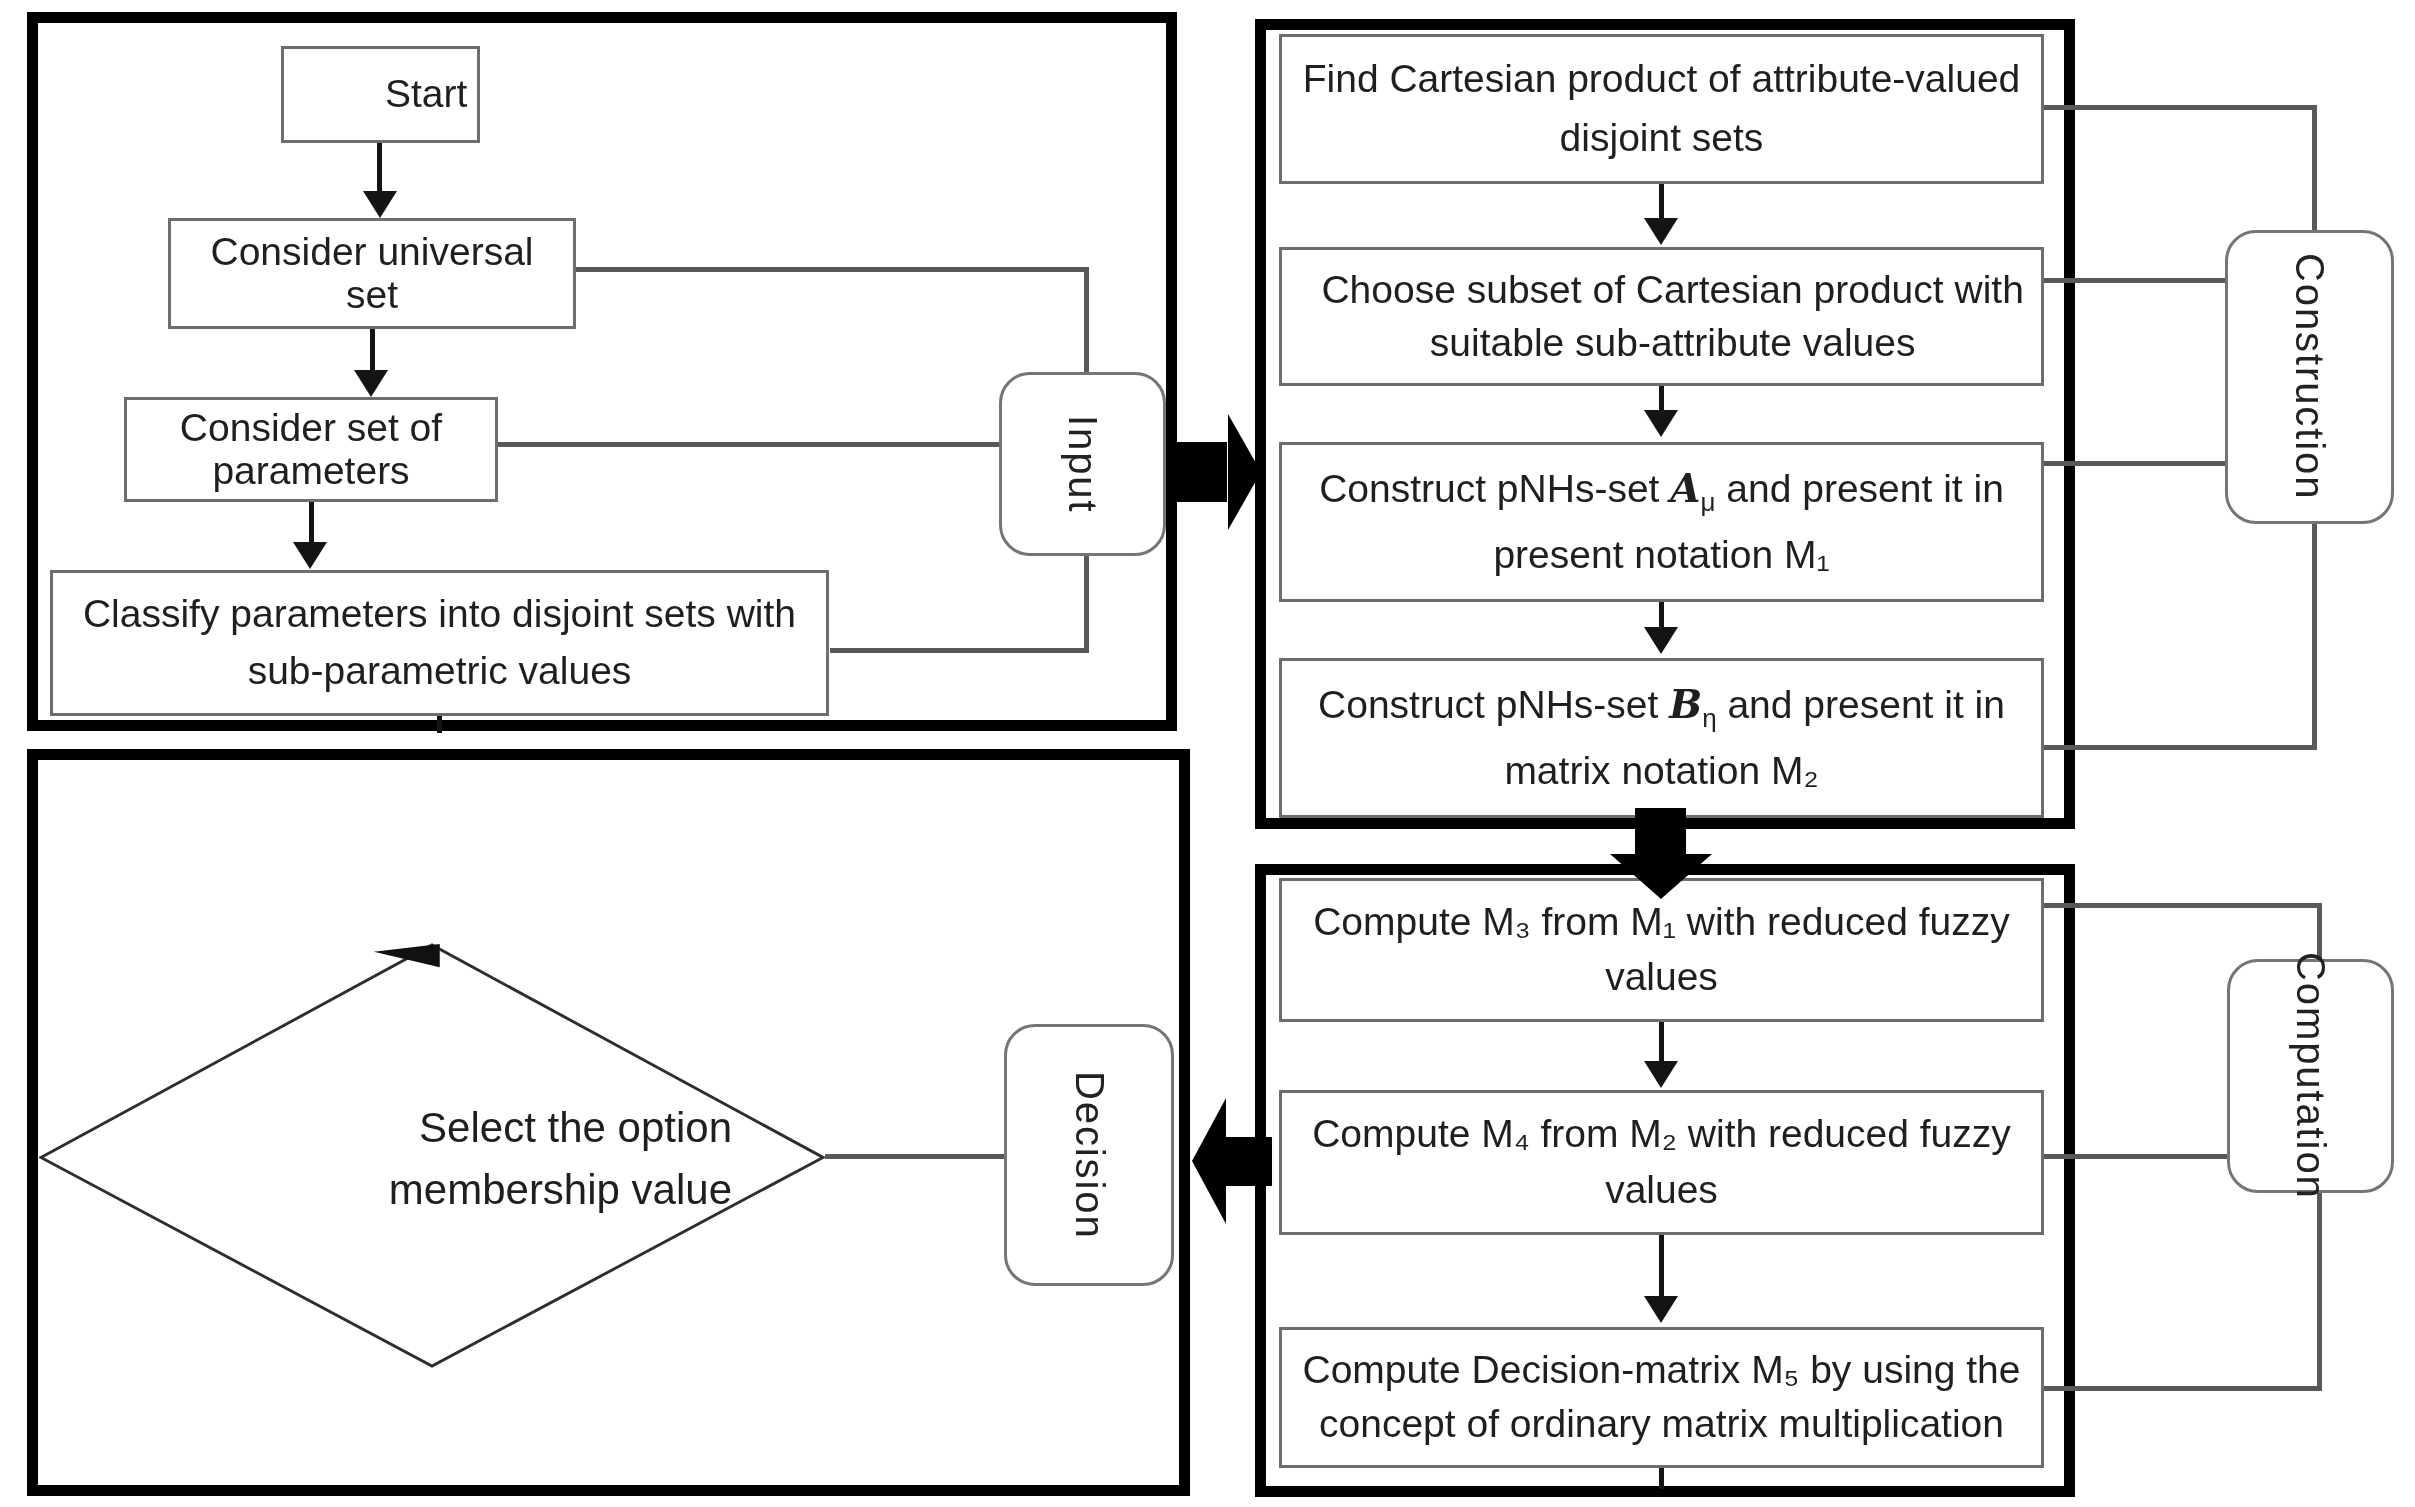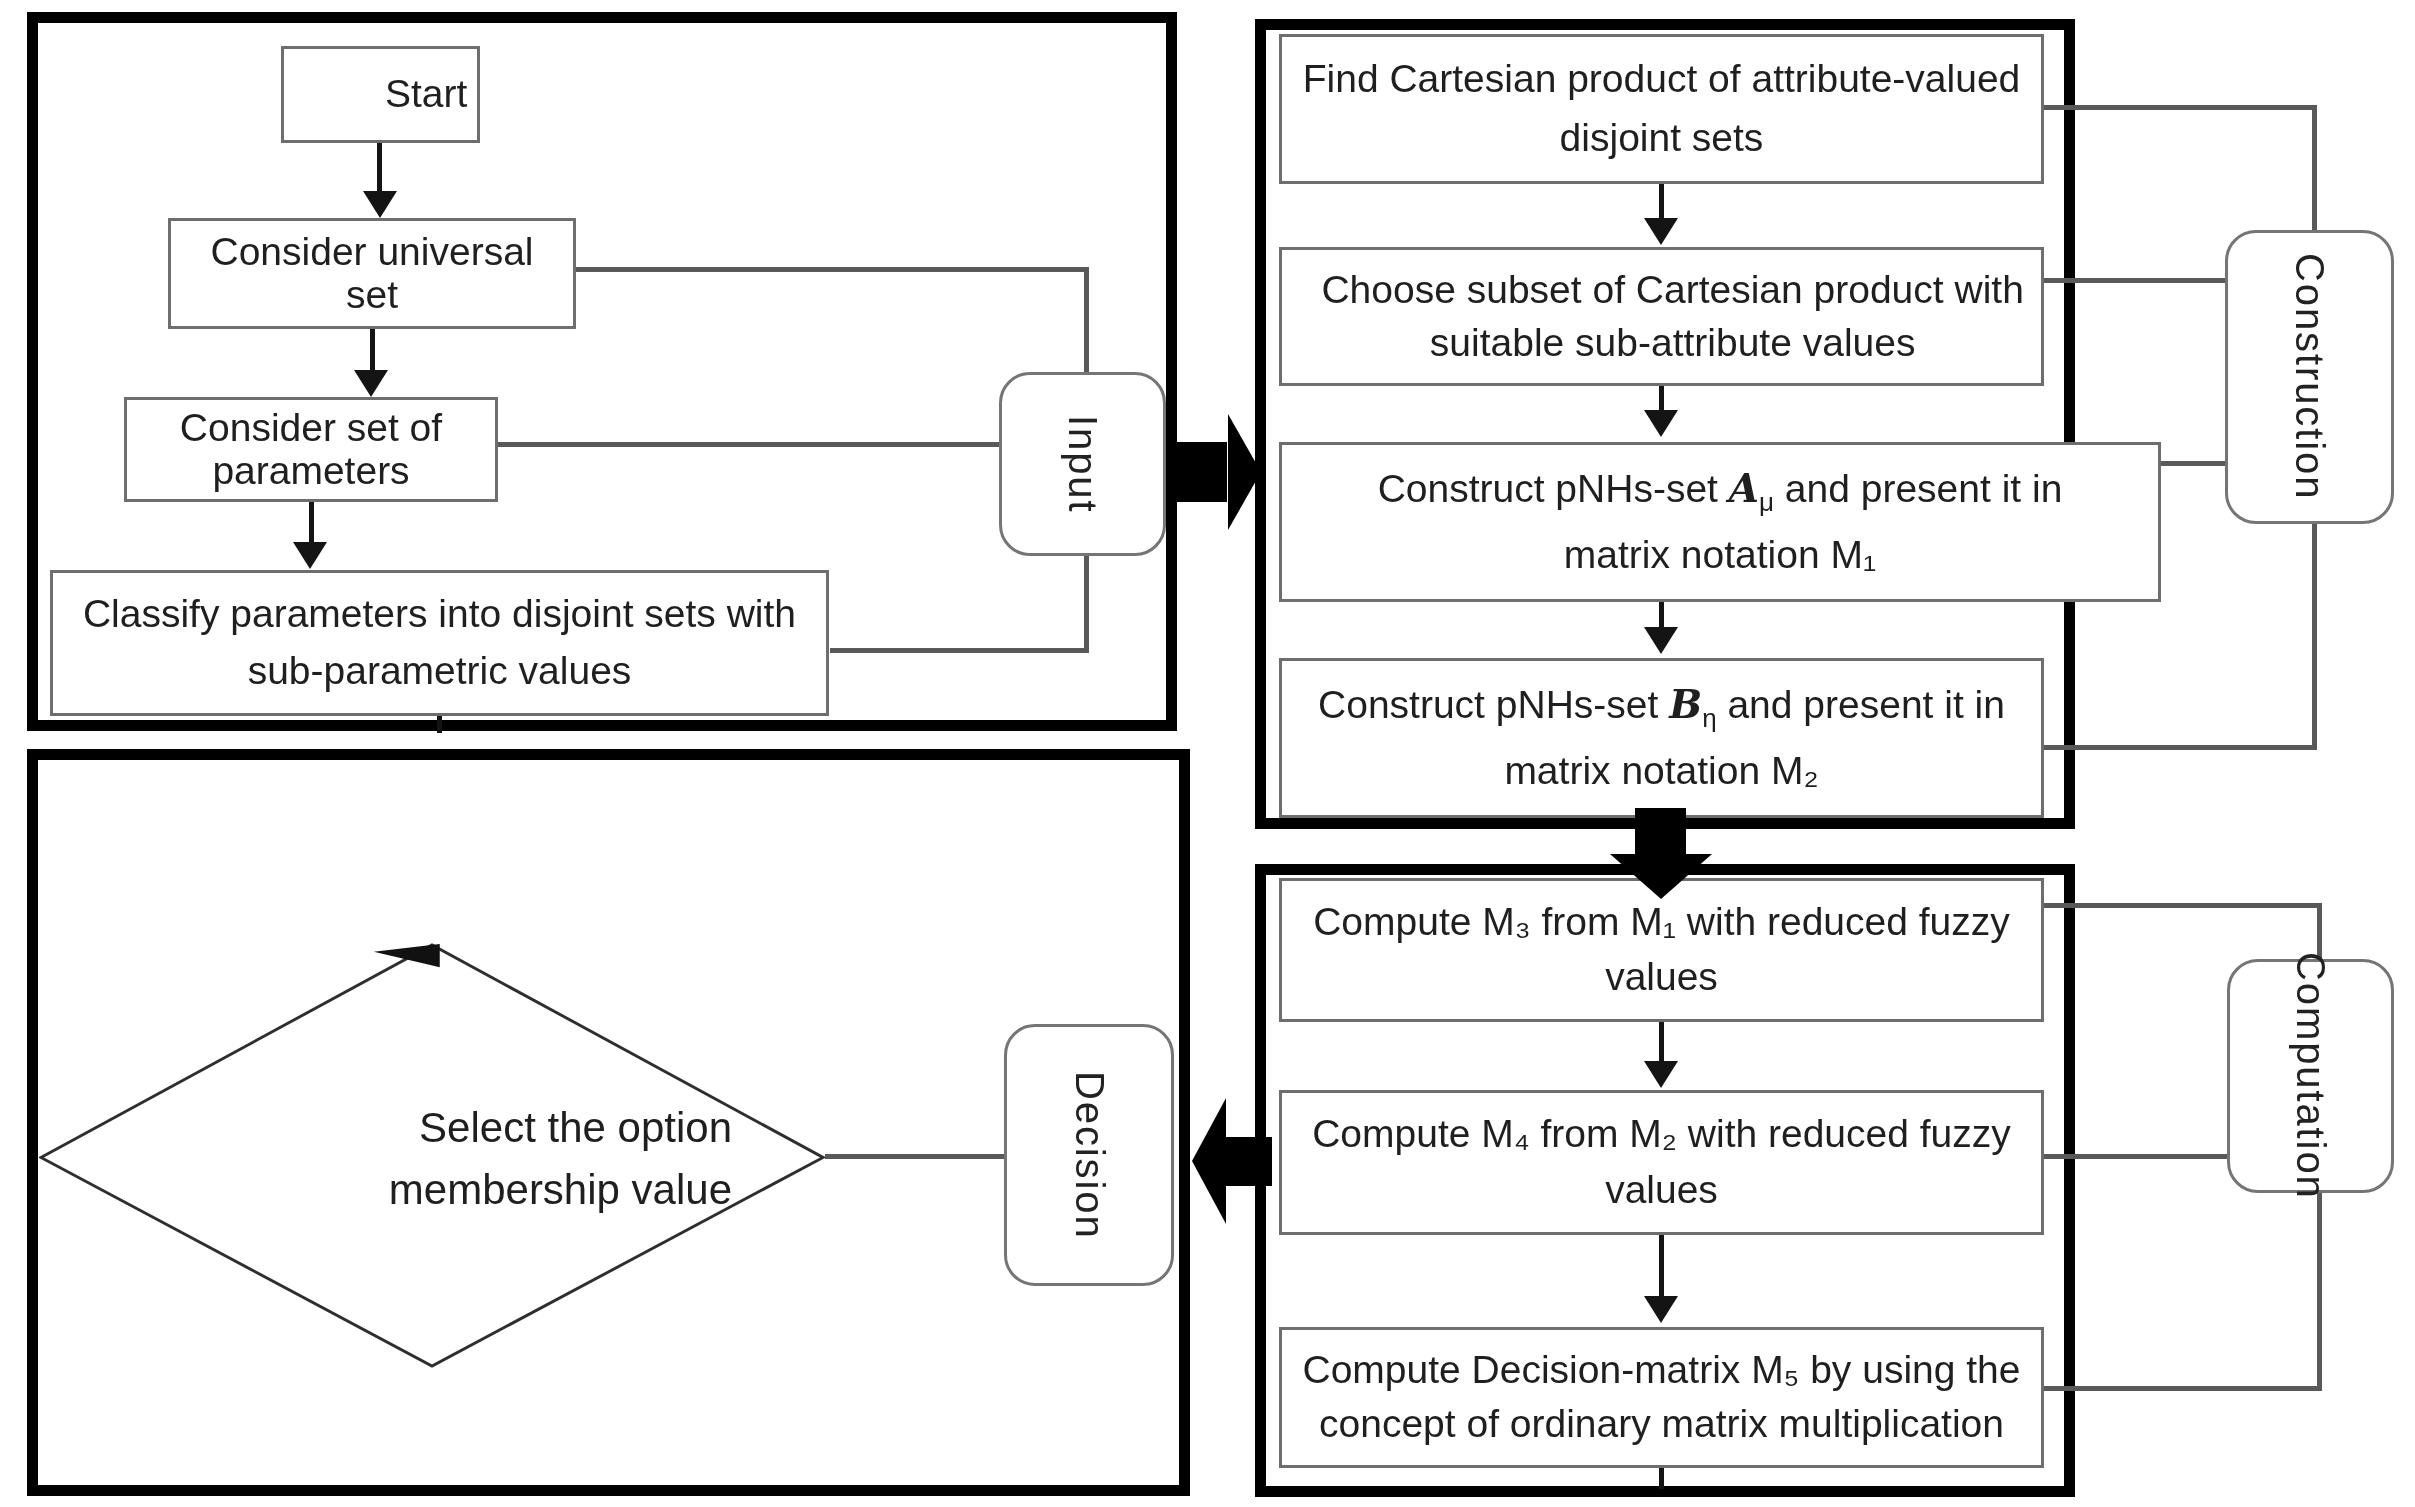--- a/index.html
+++ b/index.html
@@ -130,25 +130,25 @@
 <div class="head-down" style="left:1644px;top:218px;"></div>
 
 <div class="pbox two" style="left:1279px;top:247px;width:765px;height:139px;padding-left:32px;">
   <span>Choose subset of Cartesian product with</span>
   <span>suitable sub-attribute values</span>
 </div>
 
 <div class="shaft" style="left:1659px;top:386px;height:26px;"></div>
 <div class="head-down" style="left:1644px;top:410px;"></div>
 
-<div class="pbox two" style="left:1279px;top:442px;width:882px;height:160px;">
+<div class="pbox two" style="left:1279px;top:442px;width:765px;height:160px;">
   <span>
     <span>Construct pNHs-set </span><span class="frak">A</span><span class="sub">μ</span><span> and present it in</span>
   </span>
-  <span>matrix notation M₁</span>
+  <span>present notation M₁</span>
 </div>
 
 <div class="shaft" style="left:1659px;top:602px;height:27px;"></div>
 <div class="head-down" style="left:1644px;top:627px;"></div>
 
 <div class="pbox two" style="left:1279px;top:658px;width:765px;height:160px;">
   <span>
     <span>Construct pNHs-set </span><span class="frak">B</span><span class="sub">η</span><span> and present it in</span>
   </span>
   <span>matrix notation M₂</span>

